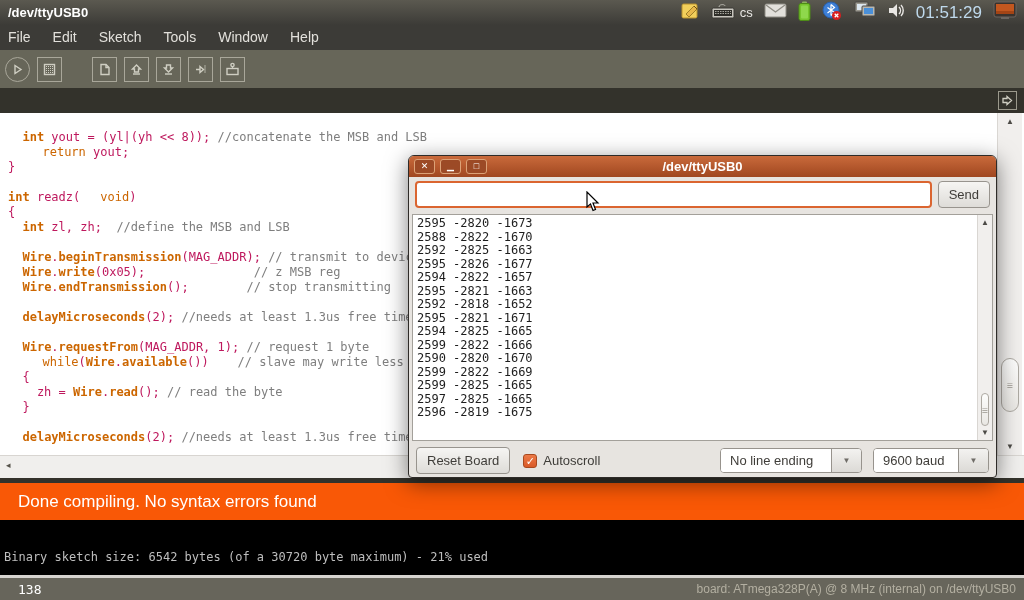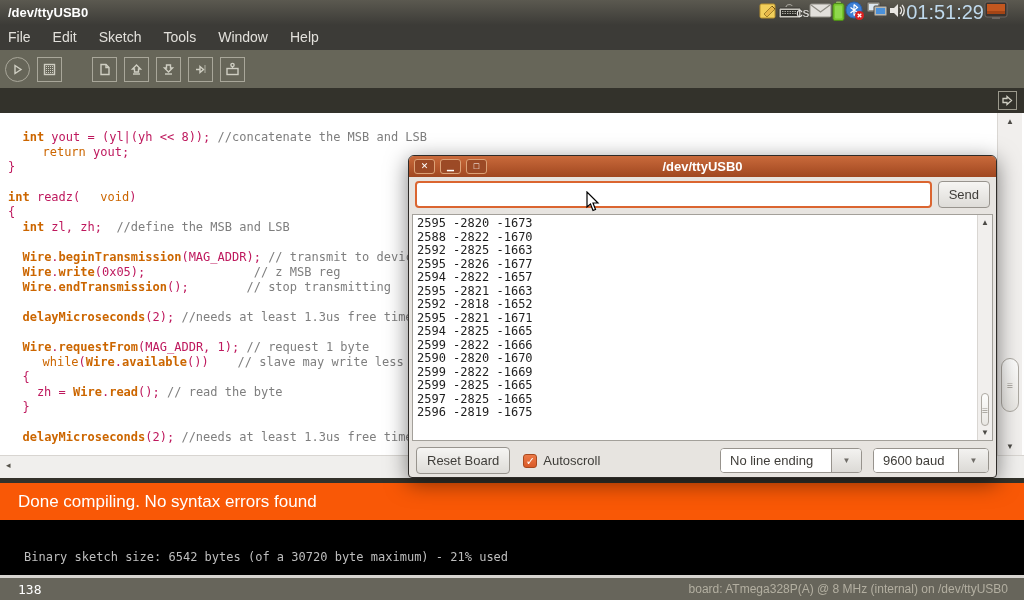--- a/index.html
+++ b/index.html
@@ -3,22 +3,22 @@
 <meta charset="utf-8">
 <style>
   * { margin:0; padding:0; box-sizing:border-box; }
   html,body { width:1024px; height:600px; overflow:hidden; }
   body { position:relative; background:#33322B; font-family:"Liberation Sans","DejaVu Sans",sans-serif; }
 
   
   .top-bar { position:absolute; left:0; top:0; width:1024px; height:25px;
     background:linear-gradient(#5B5950,#3C3B37); display:flex; align-items:center; }
   .top-title { color:#fff; font-weight:bold; font-size:13px; padding-left:8px; flex:0 0 auto; }
-  .tray { margin-left:auto; display:flex; align-items:center; padding-right:16px; }
-  .tray-clock { color:#BFD9EC; font-size:20px; }
+  .tray { margin-left:auto; display:flex; align-items:center; gap:11px; padding-right:7px; }
+  .tray-clock { color:#BFD9EC; font-size:17px; }
   .kb-label { color:#E8E6E3; font-size:13px; margin-left:-6px; }
 
   
   .menu-bar { position:absolute; left:0; top:25px; width:1024px; height:25px;
     background:#3C3B37; display:flex; align-items:center; }
   .menu-item { color:#E2E0DB; font-size:14px; padding:0 11px; line-height:25px; }
   .menu-item:first-child { padding-left:8px; }
 
   
   .toolbar { position:absolute; left:0; top:50px; width:1024px; height:38px;
@@ -57,28 +57,28 @@
   .sb-thumb { position:absolute; left:3px; right:3px; background:linear-gradient(#FDFDFC,#E9E7E3);
     border:1px solid #ADA9A2; border-radius:10px; }
   .sb-grip { position:absolute; left:50%; top:50%; transform:translate(-50%,-50%);
     font-size:7px; color:#9B978F; letter-spacing:0; line-height:3px; text-align:center; }
   .h-arrow { position:absolute; left:6px; top:4px; font-size:9px; color:#55534B; }
 
   
   .status-orange { position:absolute; left:0; top:483px; width:1024px; height:37px;
     background:#F95806; color:#FFFFFF; font-size:17px; line-height:37px; padding-left:18px; }
   .console { position:absolute; left:0; top:520px; width:1024px; height:55px; background:#000; }
-  .console-text { position:absolute; left:24px; top:30px; color:#BEBEBE;
+  .console-text { position:absolute; left:4px; top:30px; color:#BEBEBE;
     font-family:"DejaVu Sans Mono","Liberation Mono",monospace; font-size:12px; }
   .footer-strip { position:absolute; left:0; top:575px; width:1024px; height:3px; background:#D6D3CF; }
   .footer { position:absolute; left:0; top:578px; width:1024px; height:22px;
     background:#67655B; display:flex; align-items:center; }
   .footer-left { color:#fff; font-size:13px; padding-left:18px;
     font-family:"DejaVu Sans Mono","Liberation Mono",monospace; }
-  .footer-right { margin-left:auto; color:#B3AFA1; font-size:12px; padding-right:16px; }
+  .footer-right { margin-left:auto; color:#B3AFA1; font-size:12px; padding-right:8px; }
 
   
   .dialog { position:absolute; left:408px; top:155px; width:589px; height:323px;
     background:#E7E4E0; border:1px solid #2E2B28; border-radius:6px 6px 4px 4px;
     box-shadow:0 5px 22px rgba(0,0,0,.5); }
   .dlg-title { position:absolute; left:0; top:0; right:0; height:21px;
     background:linear-gradient(#C96A3B,#A04720); border-radius:5px 5px 0 0;
     display:flex; align-items:center; }
   .dlg-title-text { position:absolute; left:0; right:0; text-align:center;
     color:#fff; font-weight:bold; font-size:13px; }

